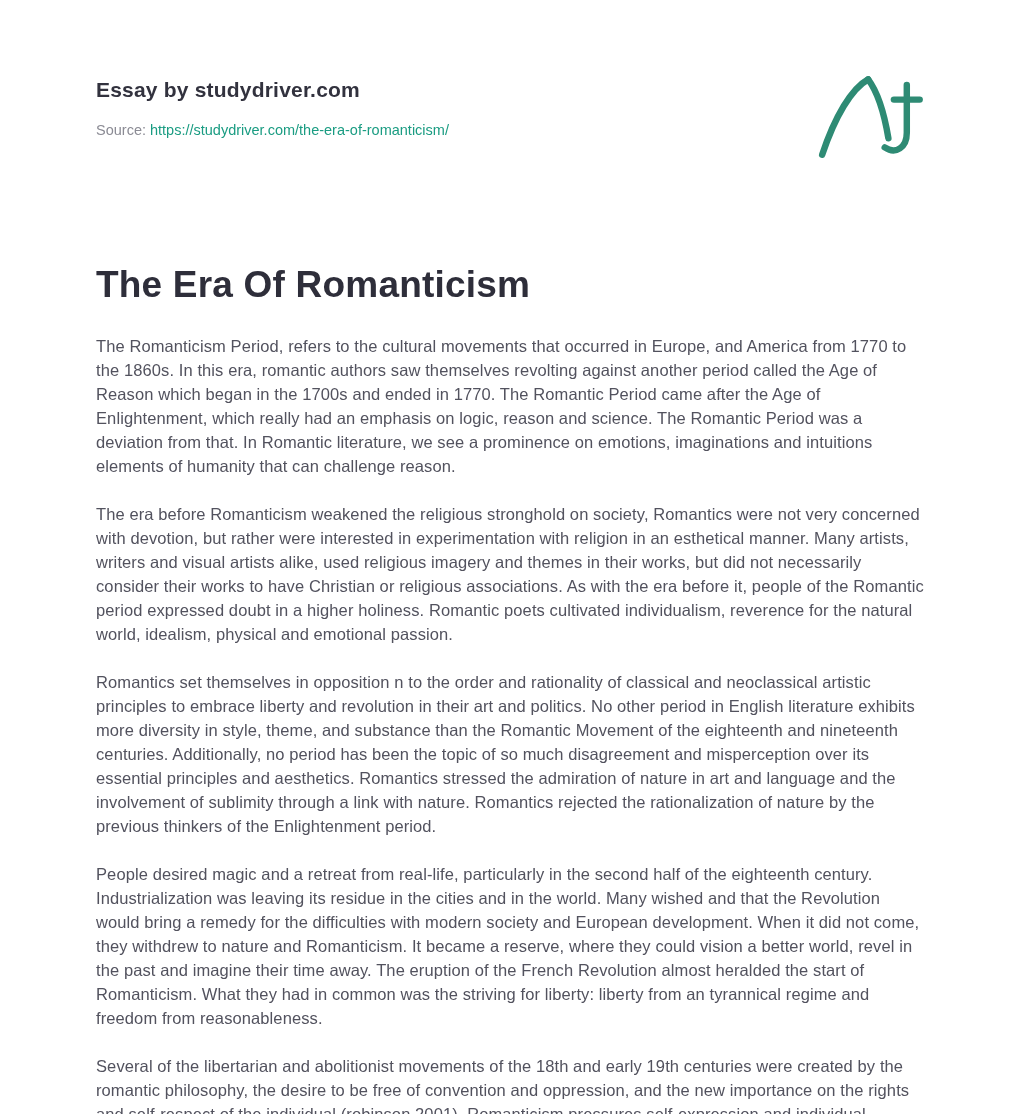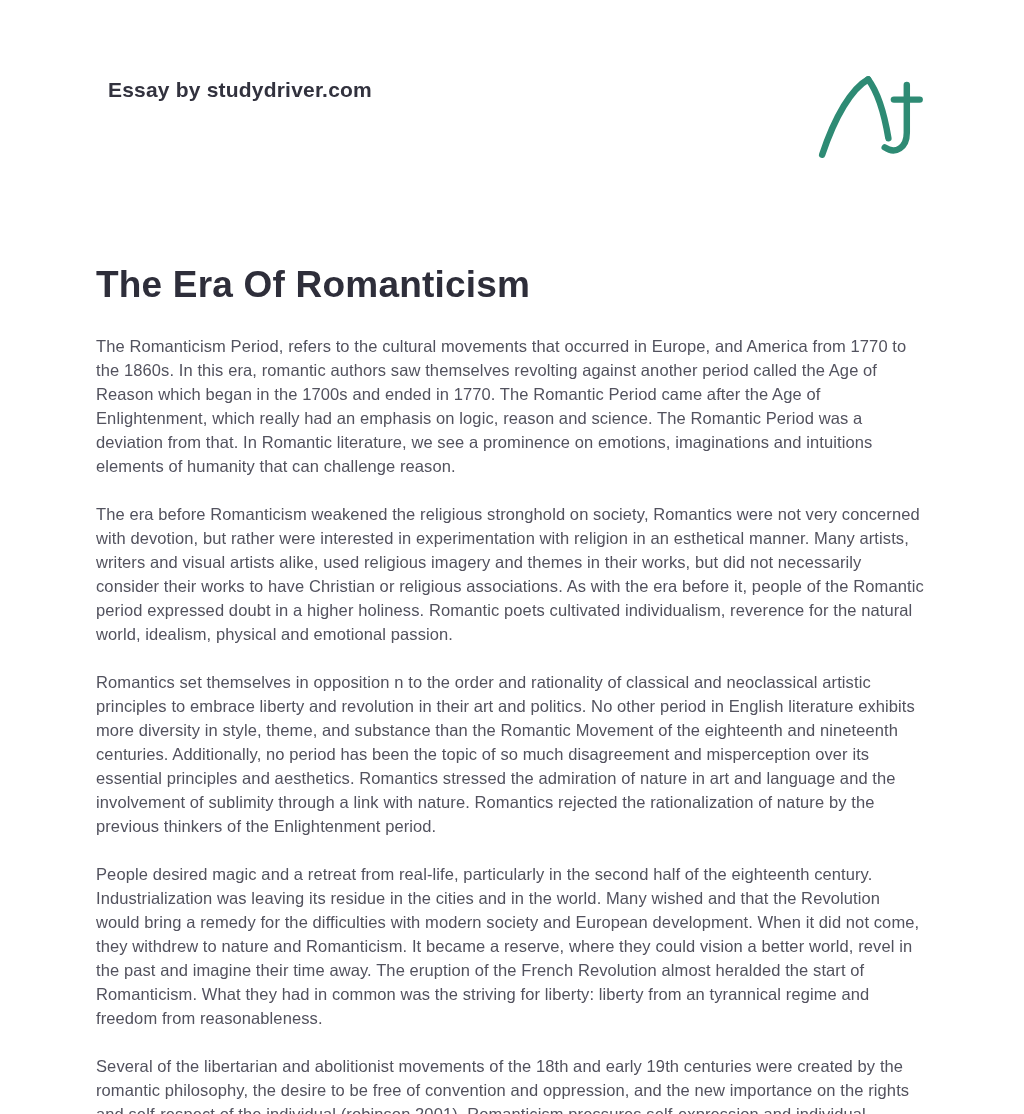--- a/index.html
+++ b/index.html
@@ -12,21 +12,20 @@
     background: #ffffff;
     font-family: "Liberation Sans", sans-serif;
   }
   .content {
     padding: 78px 96px 0 96px;
   }
   .header-row {
     display: flex;
     justify-content: space-between;
     align-items: flex-start;
-    margin-left: 12px;
   }
   .header-text {}
   .essay-by {
     font-size: 21px;
     font-weight: 700;
     color: #32323e;
     letter-spacing: 0.2px;
     margin: 0 0 20px 0;
   }
   .source-line {
@@ -63,20 +62,21 @@
 </style>
 </head>
 <body>
 
 <div class="page">
   <div class="content">
 
     <div class="header-row">
       <div class="header-text">
         <p class="essay-by">Essay by studydriver.com</p>
+        <p class="source-line"><span>Source:</span><a class="source-link" href="#">https://studydriver.com/the-era-of-romanticism/</a></p>
       </div>
 
       <div class="logo-wrap">
         <svg width="112" height="92" viewBox="0 0 120 100" fill="none" xmlns="http://www.w3.org/2000/svg">
 
           <path d="M8 90 C 22 48, 40 18, 58 8" stroke="#2e8b74" stroke-width="7" stroke-linecap="round" fill="none"></path>
           <path d="M58 8 C 70 24, 76 48, 80 72" stroke="#2e8b74" stroke-width="7" stroke-linecap="round" fill="none"></path>
 
           <path d="M100 14 L 100 66 C 100 82, 88 90, 76 82" stroke="#2e8b74" stroke-width="7" stroke-linecap="round" fill="none"></path>
           <path d="M86 30 L 114 30" stroke="#2e8b74" stroke-width="7" stroke-linecap="round" fill="none"></path>

